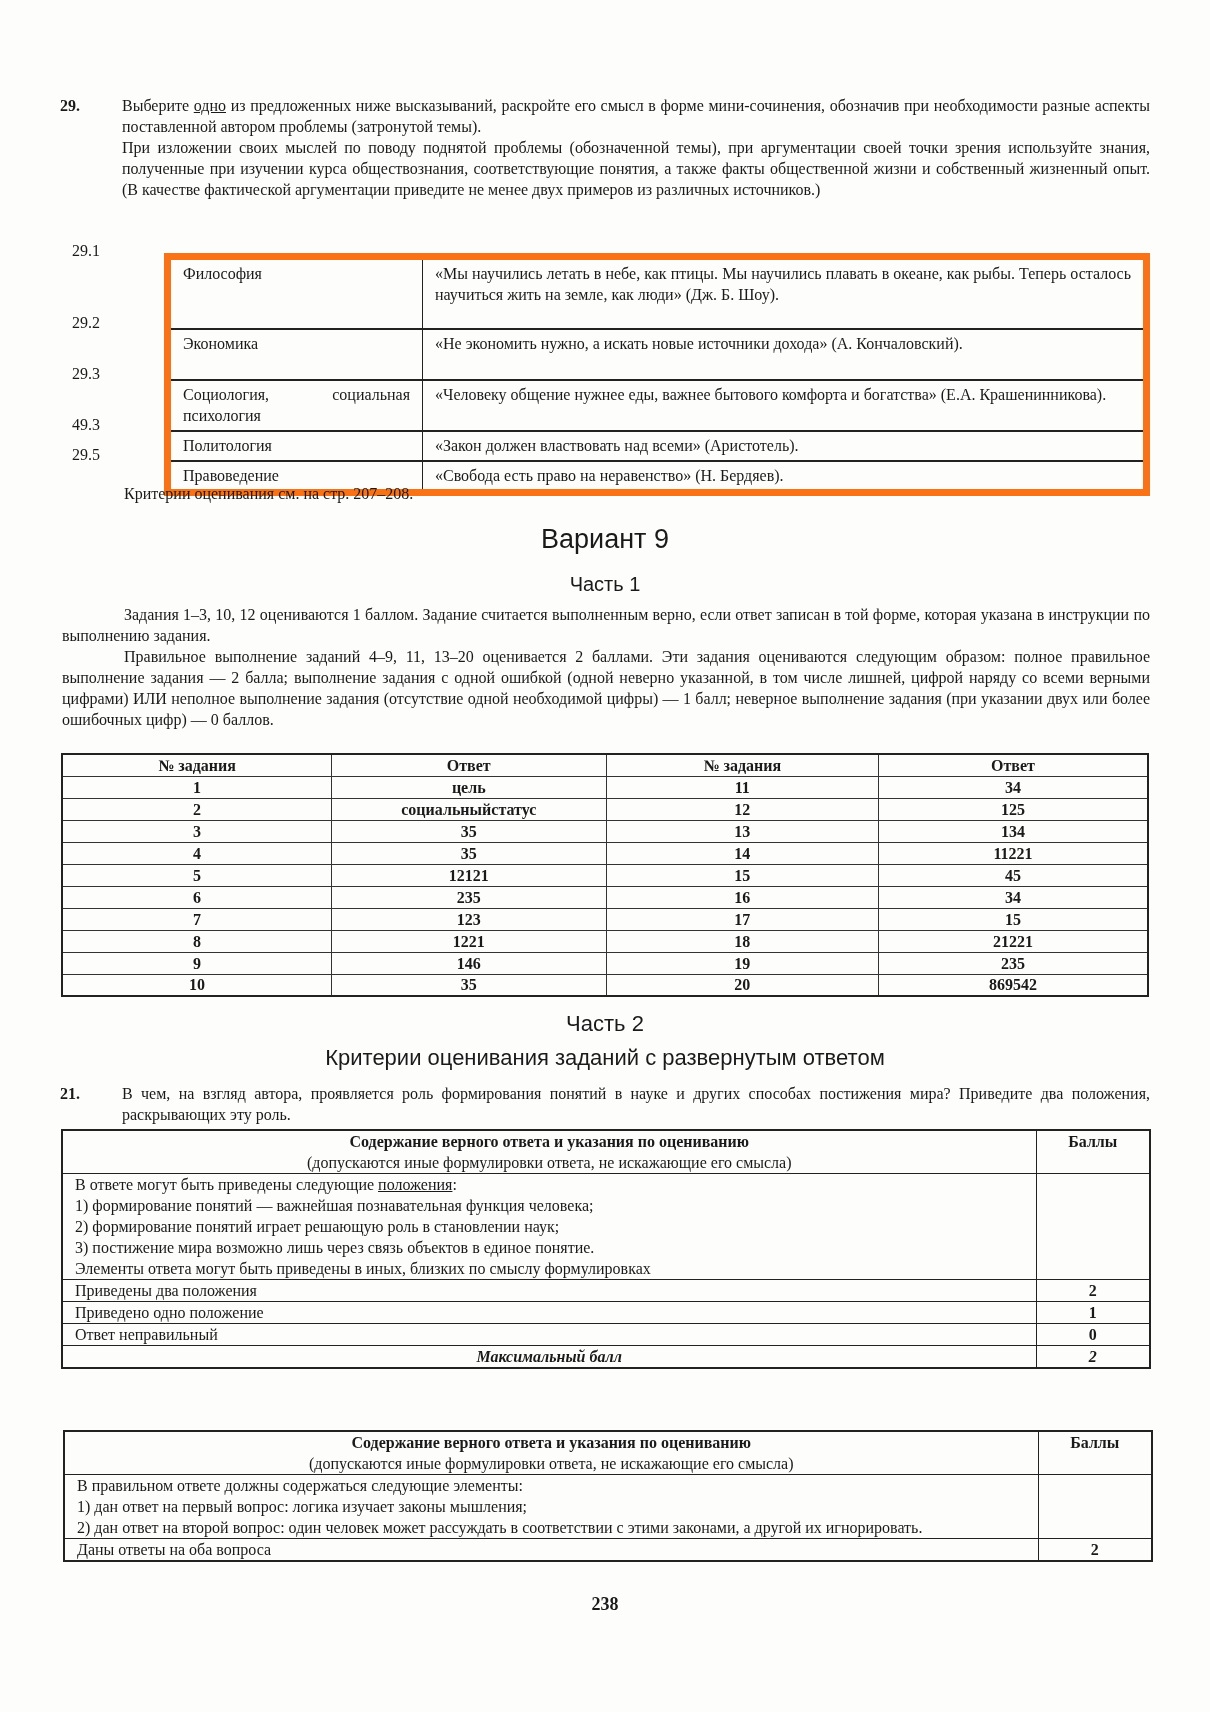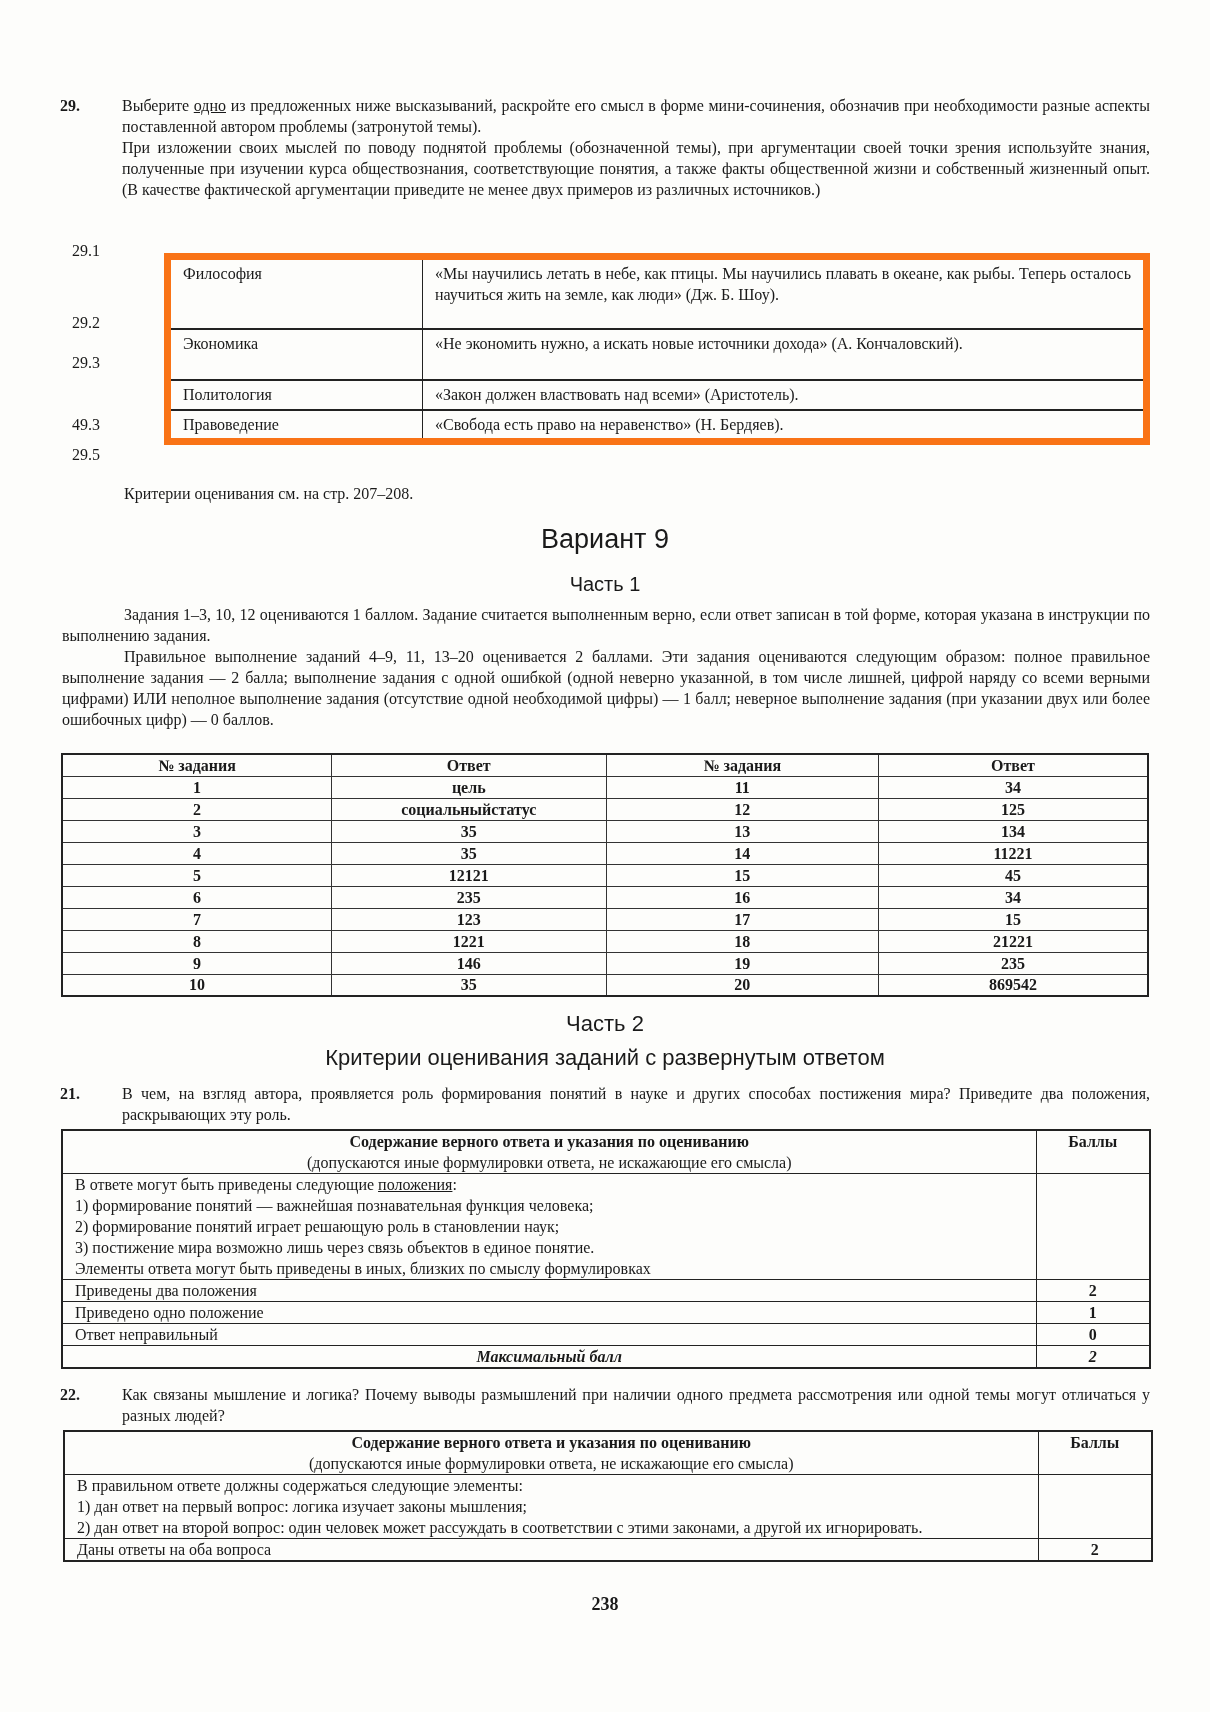--- a/index.html
+++ b/index.html
@@ -48,33 +48,37 @@
   <div class="task" style="top:95px;">
     <span class="task-num">29.</span>
     <div class="task-text">
       <p><span>Выберите </span><u>одно</u><span> из предложенных ниже высказываний, раскройте его смысл в форме мини-сочинения, обозначив при необходимости разные аспекты поставленной автором проблемы (затронутой темы).</span></p>
       <p>При изложении своих мыслей по поводу поднятой проблемы (обозначенной темы), при аргументации своей точки зрения используйте знания, полученные при изучении курса обществознания, соответствующие понятия, а также факты общественной жизни и собственный жизненный опыт. (В качестве фактической аргументации приведите не менее двух примеров из различных источников.)</p>
     </div>
   </div>
 
   <span class="qnum" style="top:240px;">29.1</span>
   <span class="qnum" style="top:312px;">29.2</span>
-  <span class="qnum" style="top:352px;">29.3</span>
+  <span class="qnum" style="top:363px;">29.3</span>
   <span class="qnum" style="top:414px;">49.3</span>
   <span class="qnum" style="top:444px;">29.5</span>
 
   <table class="quotes">
     <tbody>
         <tr style="height:72px;">
       <td class="subj">Философия</td>
       <td>«Мы научились летать в небе, как птицы. Мы научились плавать в океане, как рыбы. Теперь осталось научиться жить на земле, как люди» (Дж. Б. Шоу).</td>
     </tr>
     <tr style="height:51px;">
       <td class="subj">Экономика</td>
       <td>«Не экономить нужно, а искать новые источники дохода» (А. Кончаловский).</td>
+    </tr>
+    <tr style="height:51px;">
+      <td class="subj">Социология, социальная психология</td>
+      <td>«Человеку общение нужнее еды, важнее бытового комфорта и богатства» (Е.А. Крашенинникова).</td>
     </tr>
     <tr style="height:30px;">
       <td class="subj">Политология</td>
       <td>«Закон должен властвовать над всеми» (Аристотель).</td>
     </tr>
     <tr style="height:30px;">
       <td class="subj">Правоведение</td>
       <td>«Свобода есть право на неравенство» (Н. Бердяев).</td>
     </tr>
   </tbody>
@@ -201,24 +205,20 @@
           <td>Ответ неправильный</td>
           <td class="pts">0</td>
         </tr>
     <tr>
           <td class="max">Максимальный балл</td>
           <td class="pts" style="font-style:italic;">2</td>
         </tr>
   </tbody>
     </table>
 
-  <div class="task" style="top:1384px;">
-    <span class="task-num">22.</span>
-    <div class="task-text">Как связаны мышление и логика? Почему выводы размышлений при наличии одного предмета рассмотрения или одной темы могут отличаться у разных людей?</div>
-  </div>
 
   <table class="rubric" style="top:1430px; left:63px; width:1090px;">
     <tbody>
         <tr>
       <th><span>Содержание верного ответа и указания по оцениванию</span><span class="sub">(допускаются иные формулировки ответа, не искажающие его смысла)</span></th>
       <th class="pts">Баллы</th>
     </tr>
     <tr>
       <td>
         <div>В правильном ответе должны содержаться следующие элементы:</div>

